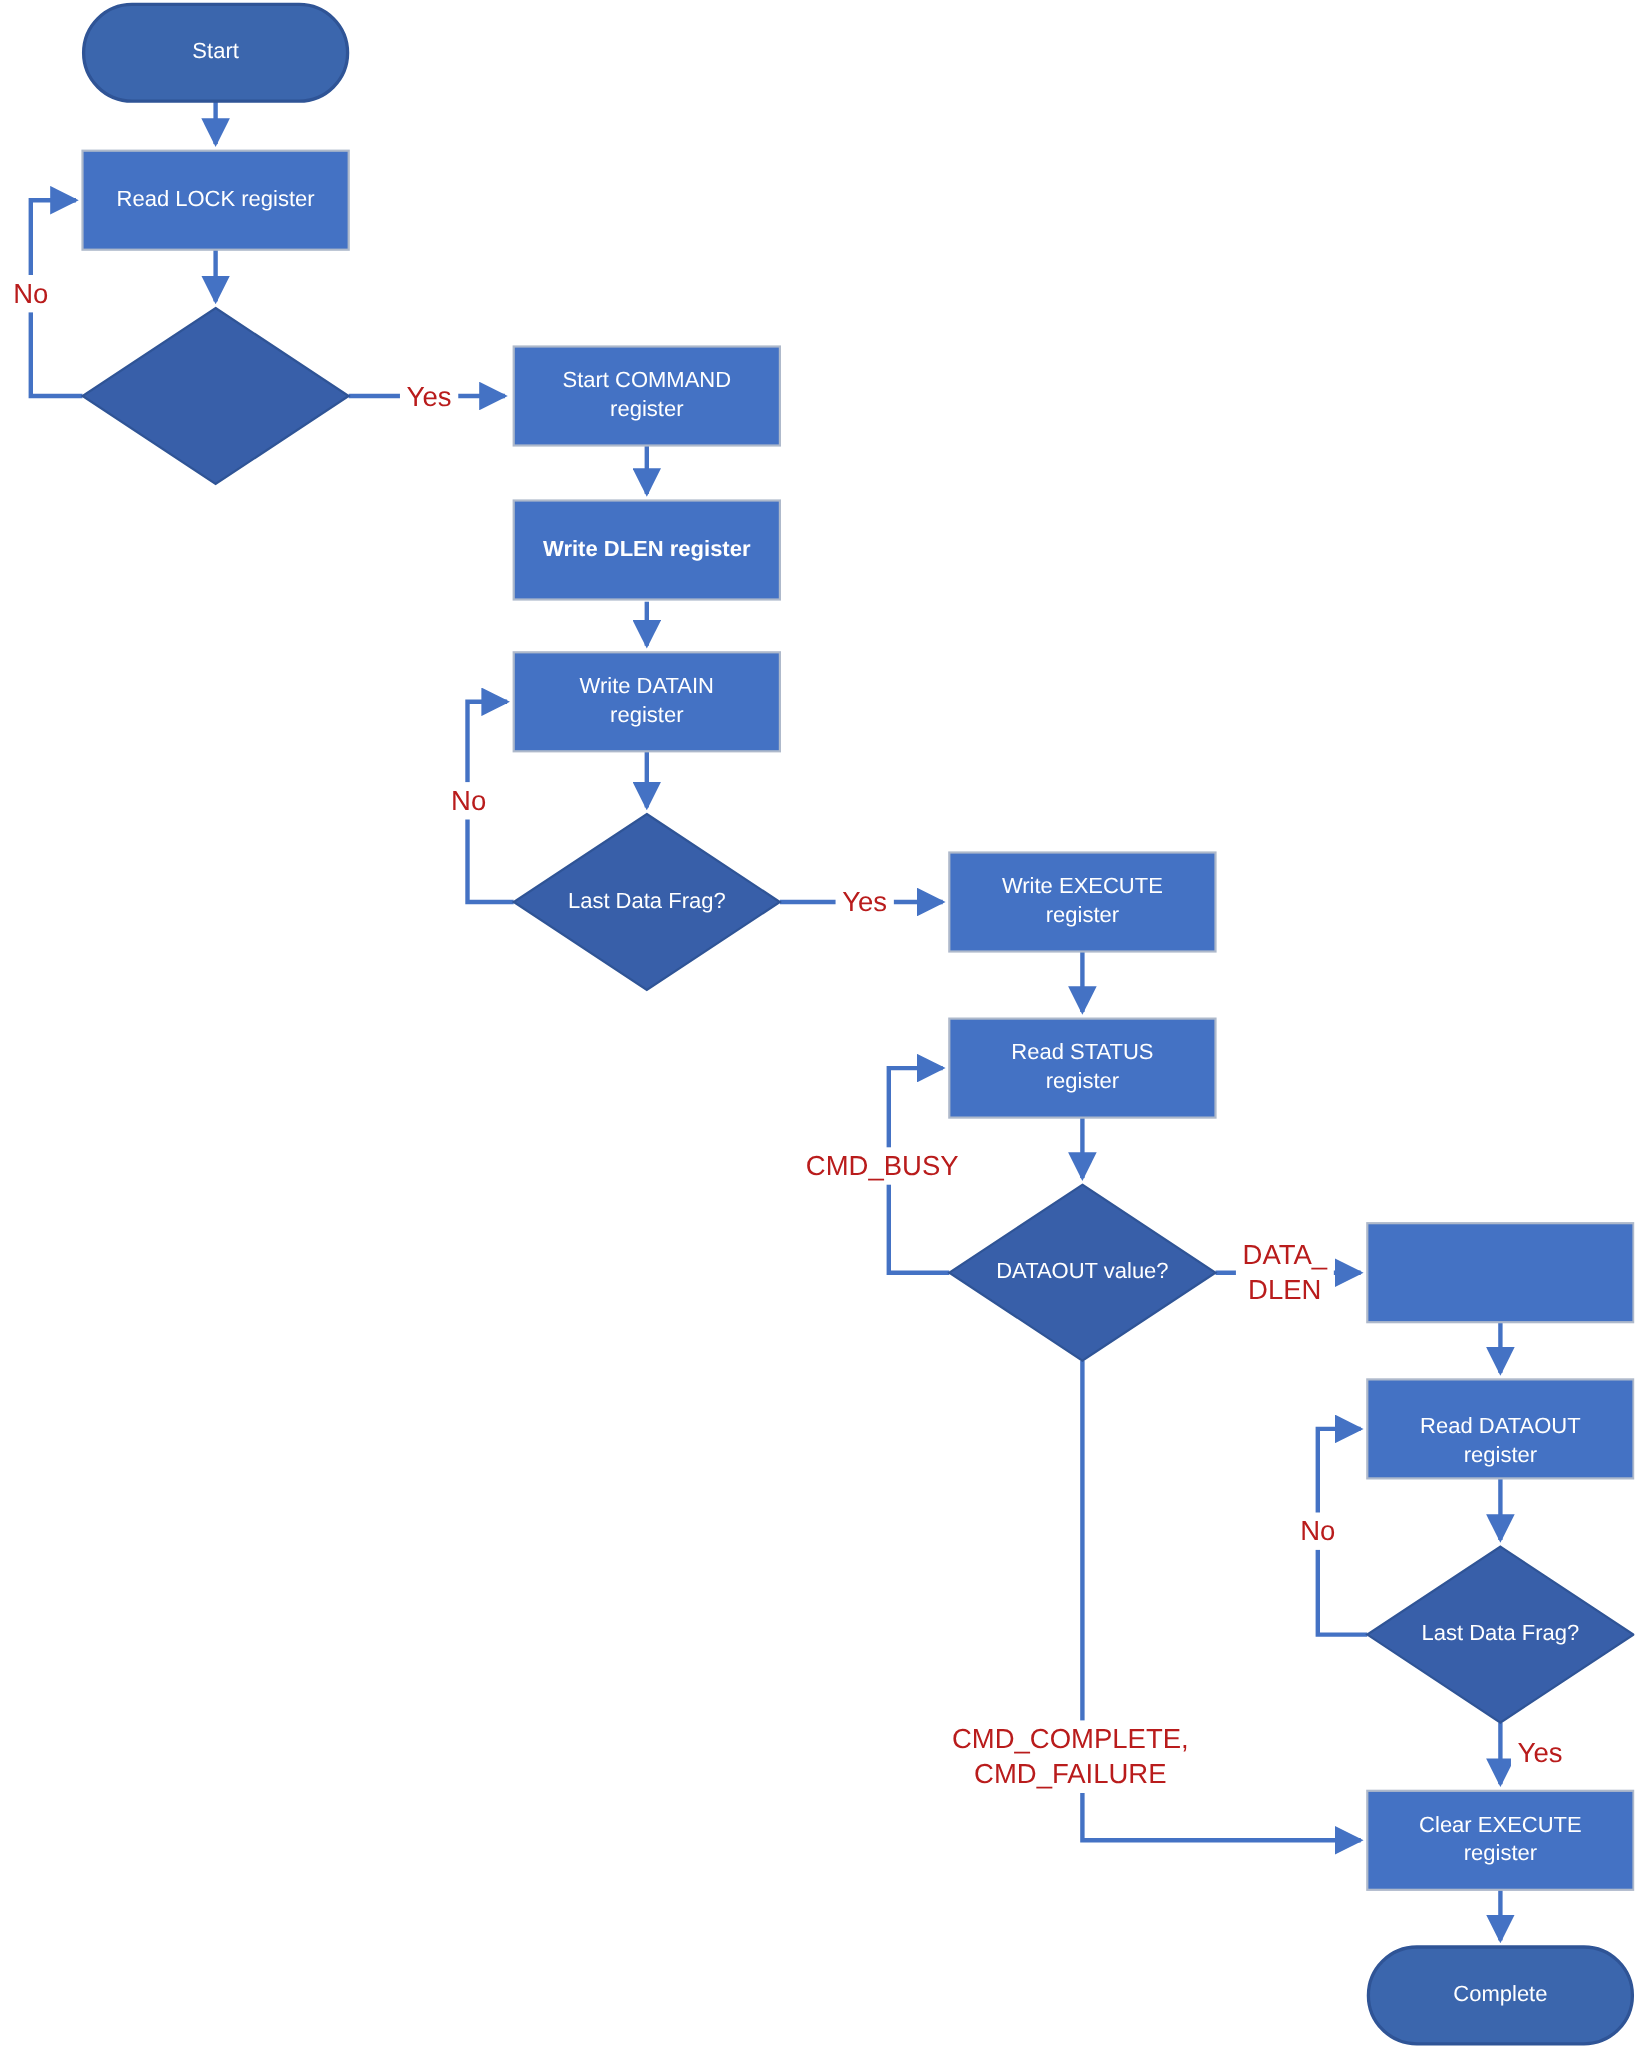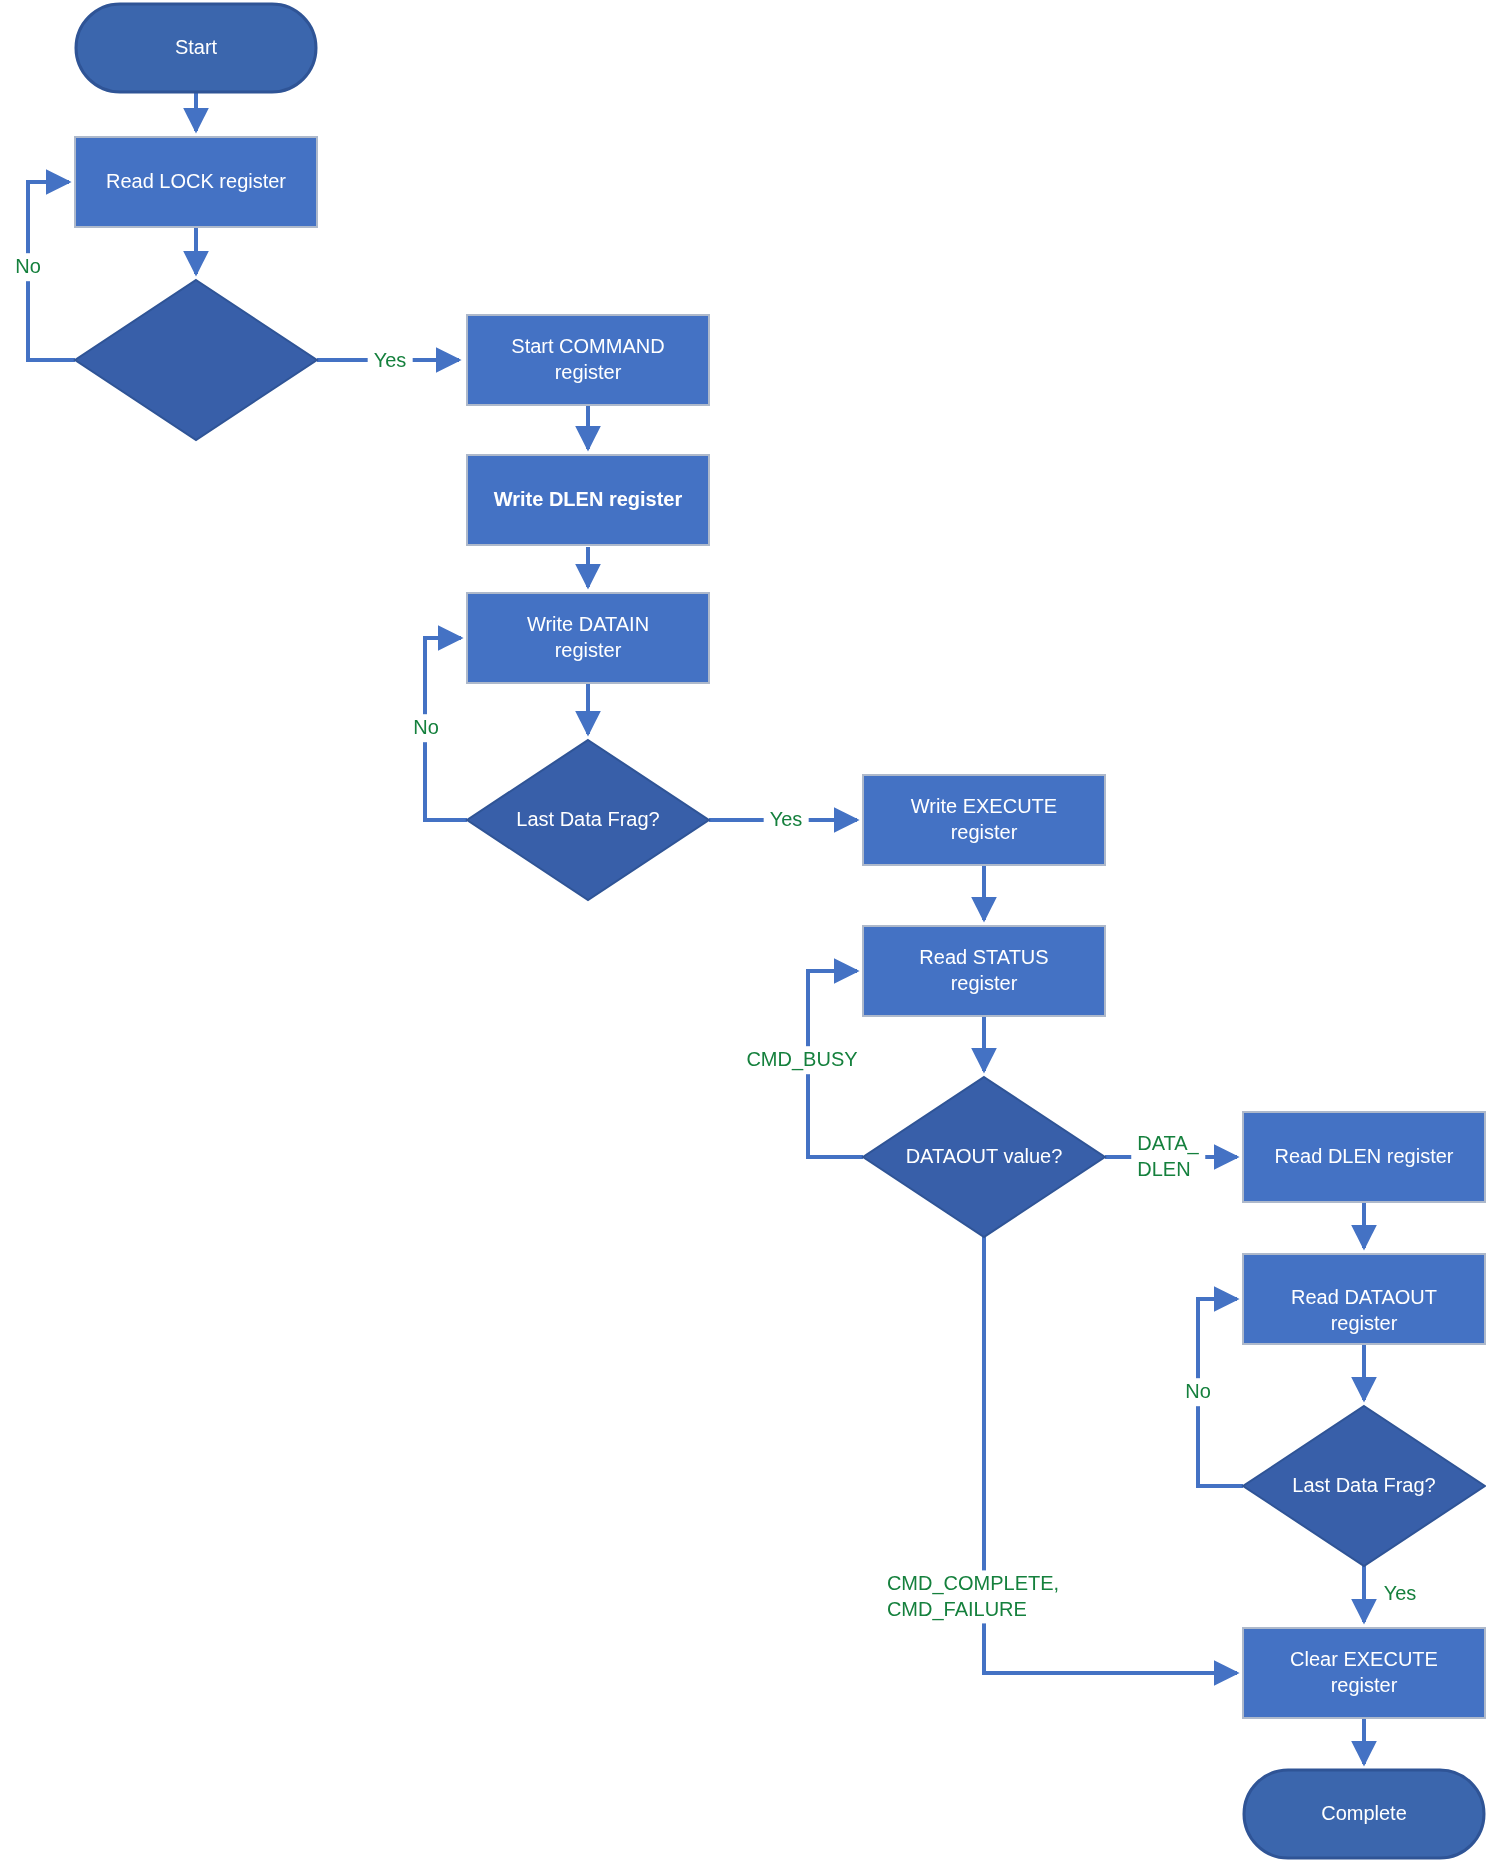--- a/index.html
+++ b/index.html
@@ -25,24 +25,24 @@
     color: #ffffff;
     font-size: 20px;
     line-height: 1.28;
     white-space: pre-line;
     pointer-events: none;
   }
   .edge-label {
     position: absolute;
     transform: translate(-50%, -50%);
     background: #ffffff;
-    color: #15803d;
-    font-size: 20px;
+    color: #b91c1c;
+    font-size: 25px;
     line-height: 1.28;
-    text-align: left;
+    text-align: center;
     white-space: pre-line;
     padding: 1px 6px;
   }
 </style>
 </head>
 <body>
 
 <div class="canvas">
 
   <svg class="layer" width="1486" height="1863" viewBox="0 0 1486 1863" xmlns="http://www.w3.org/2000/svg">
@@ -99,21 +99,20 @@
 register</div>
   <div class="node-label" style="left:467px; top:455px; width:242px; height:90px;font-weight:bold;">Write DLEN register</div>
   <div class="node-label" style="left:467px; top:593px; width:242px; height:90px;">Write DATAIN
 register</div>
   <div class="node-label" style="left:467px; top:740px; width:242px; height:160px;">Last Data Frag?</div>
   <div class="node-label" style="left:863px; top:775px; width:242px; height:90px;">Write EXECUTE
 register</div>
   <div class="node-label" style="left:863px; top:926px; width:242px; height:90px;">Read STATUS
 register</div>
   <div class="node-label" style="left:863px; top:1077px; width:242px; height:160px;">DATAOUT value?</div>
-  <div class="node-label" style="left:1243px; top:1112px; width:242px; height:90px;">Read DLEN register</div>
   <div class="node-label" style="left:1243px; top:1254px; width:242px; height:114px;">Read DATAOUT
 register</div>
   <div class="node-label" style="left:1243px; top:1406px; width:242px; height:160px;">Last Data Frag?</div>
   <div class="node-label" style="left:1243px; top:1628px; width:242px; height:90px;">Clear EXECUTE
 register</div>
   <div class="node-label" style="left:1244px; top:1770px; width:240px; height:88px;">Complete</div>
 
   <div class="edge-label" style="left:28px; top:267px;">No</div>
   <div class="edge-label" style="left:390px; top:361px;">Yes</div>
   <div class="edge-label" style="left:426px; top:728px;">No</div>

